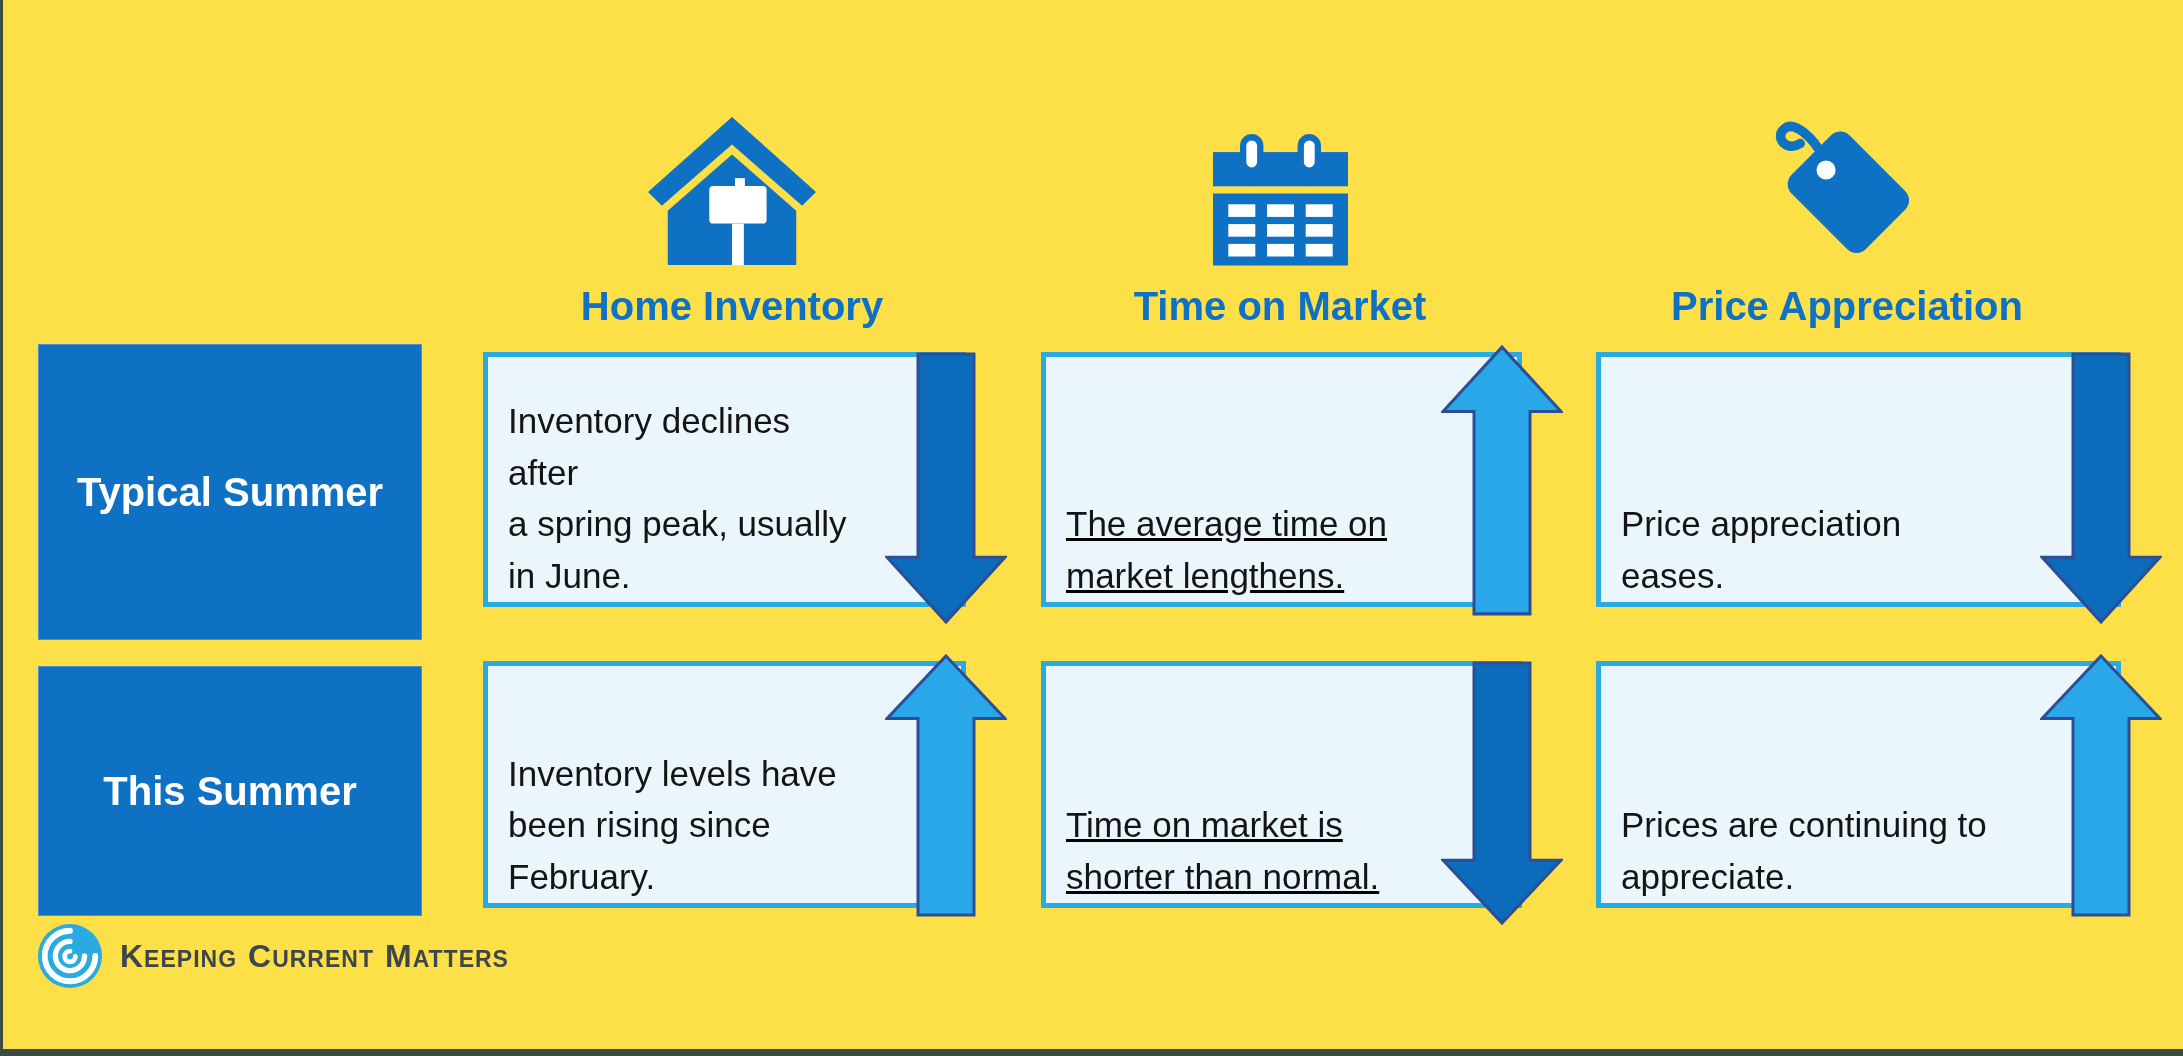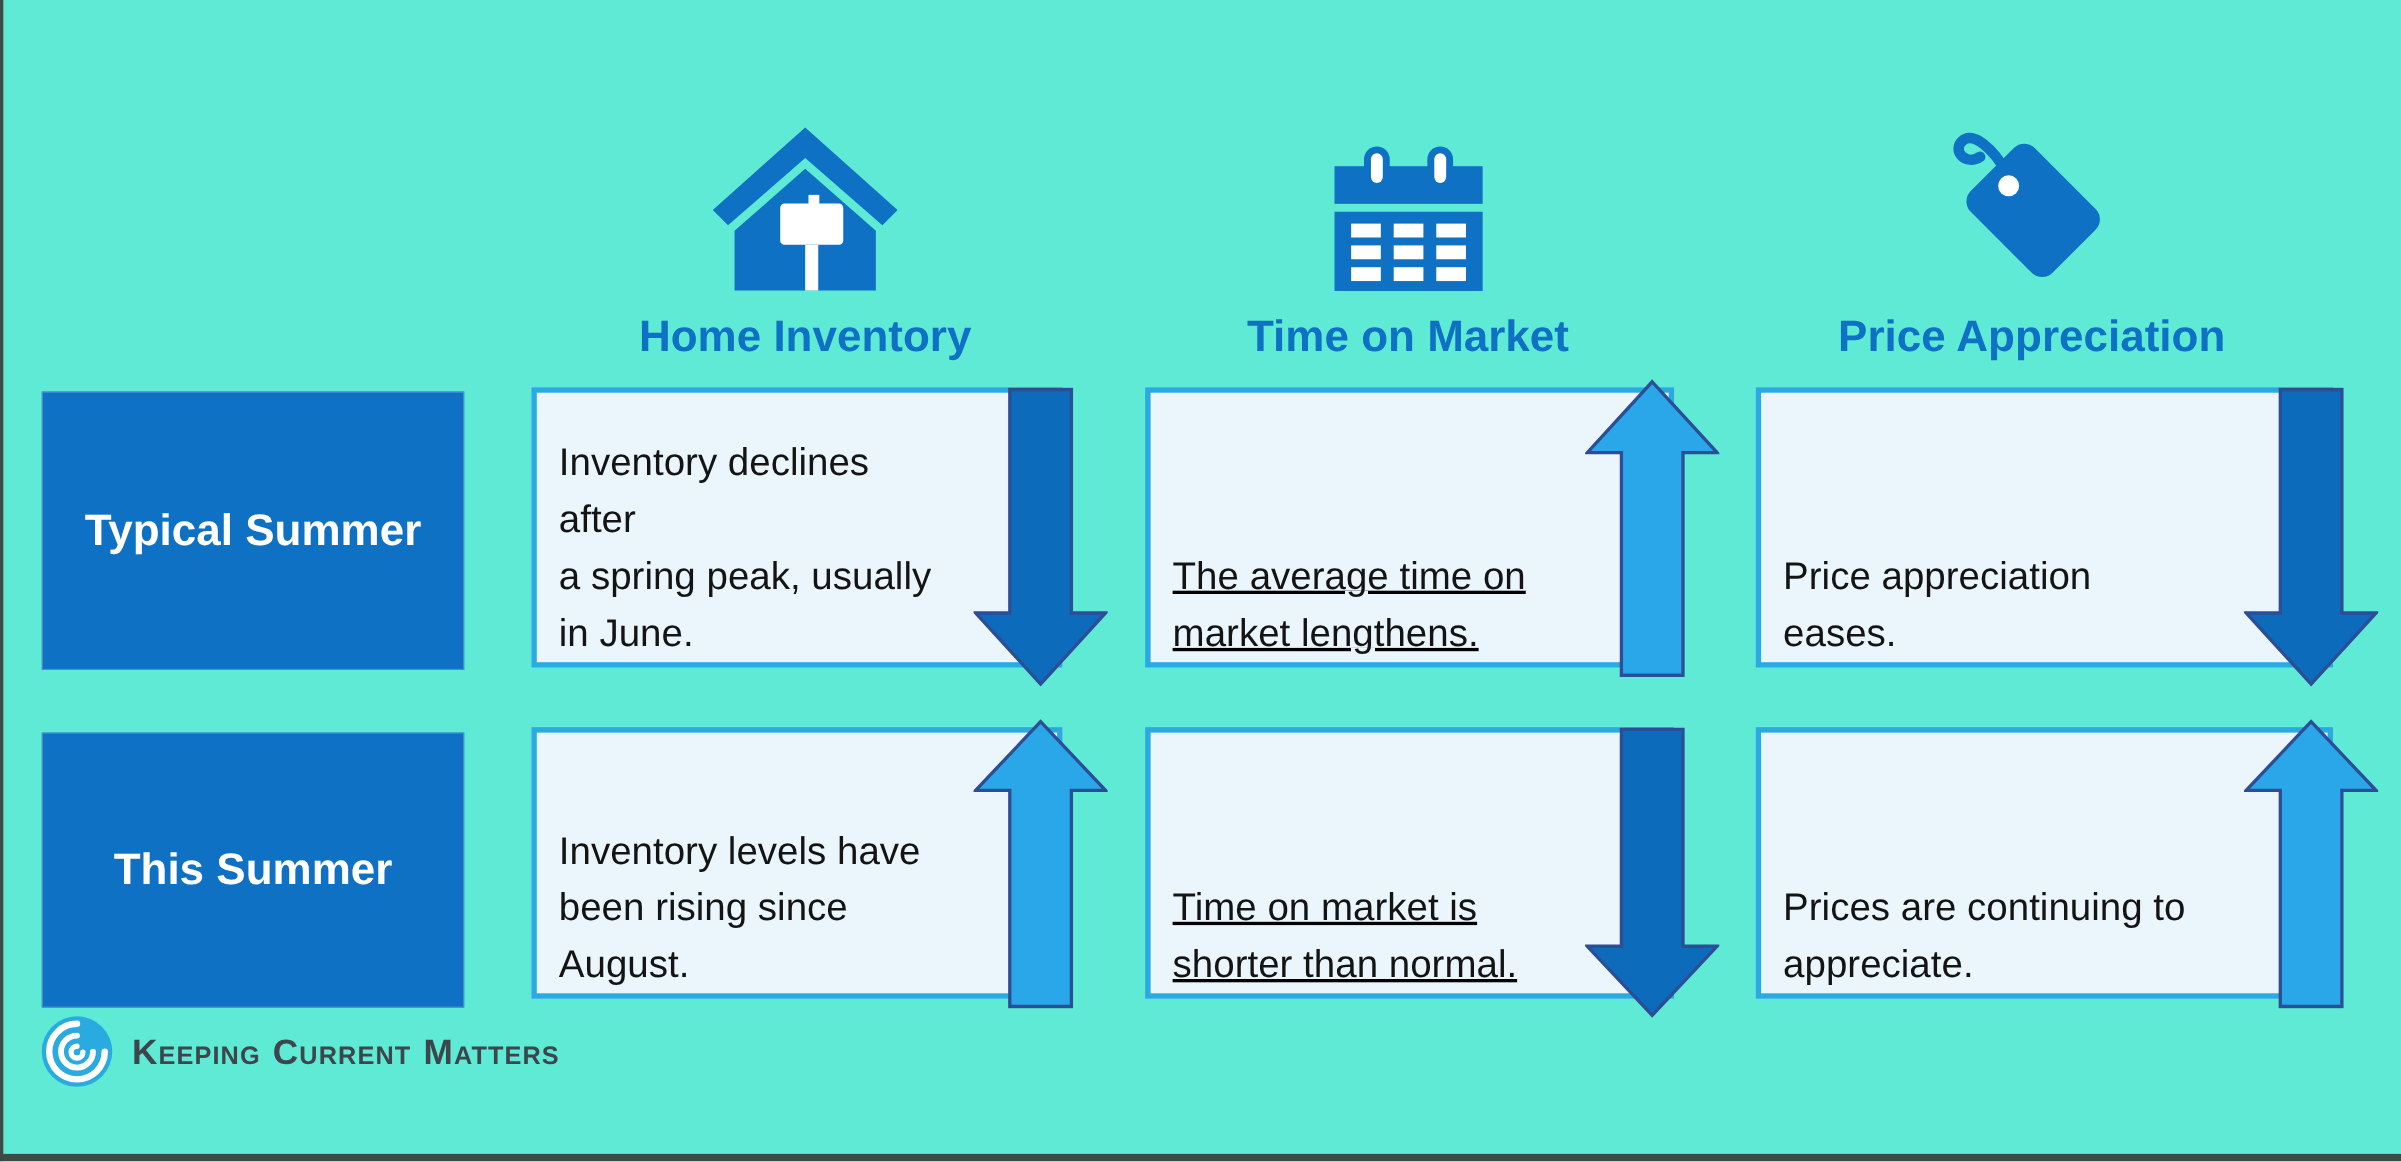--- a/index.html
+++ b/index.html
@@ -8,21 +8,21 @@
     --cell-bg:#EBF6FC;
     --down-arrow-fill:#0C6BBB;
     --up-arrow-fill:#29A7E8;
     --arrow-outline:#2C4E96;
     --text-dark:#141414;
     --logo-text:#3E464D;
     --edge-bar:#3C4B43;
   }
   html,body{margin:0;padding:0;background:#ffffff;}
   #canvas{
-    position:relative;width:2183px;height:1056px;background:#5eead4;
+    position:relative;width:2183px;height:1056px;background:#fde047;
     font-family:"Liberation Sans", sans-serif;overflow:hidden;
   }
   
   .edge-left{position:absolute;left:0;top:0;bottom:0;width:3px;background:var(--edge-bar);}
   .edge-bottom{position:absolute;left:0;right:0;bottom:0;height:7px;background:var(--edge-bar);}
 
   
   .col-header{position:absolute;top:108px;width:500px;text-align:center;}
   .col-header .icon-area{height:162px;display:flex;align-items:flex-end;justify-content:center;}
   .col-header .col-label{
@@ -32,21 +32,21 @@
   #col-header-2{left:1030px;}
   #col-header-3{left:1597px;}
 
   
   .row-label{
     position:absolute;left:38px;width:384px;background:var(--brand-blue);
     display:flex;align-items:center;justify-content:center;
     color:#ffffff;font-size:40px;font-weight:700;
     border:1px solid #4f8fcf;box-sizing:border-box;
   }
-  #row-label-1{top:356px;height:253px;justify-content:center;}
+  #row-label-1{top:344px;height:296px;justify-content:center;}
   #row-label-2{top:666px;height:250px;}
 
   
   .cell{
     position:absolute;background:var(--cell-bg);
     border:5px solid var(--cyan-border);box-sizing:border-box;
     display:flex;align-items:flex-end;
   }
   .r1{top:352px;height:255px;}
   .r2{top:661px;height:247px;}
@@ -164,21 +164,21 @@
     <div class="arrow trend-down">
         <svg viewBox="0 0 122 262" preserveAspectRatio="none">
           <polygon points="33,2 89,2 89,197 120,197 61,259 2,197 33,197" fill="#0C6BBB" stroke="#2C4E96" stroke-width="3" stroke-linejoin="miter"></polygon>
         </svg>
       </div>
   </div>
 
   <div class="cell r2 c1">
     <div class="cell-text">Inventory levels have
 been rising since
-August.</div>
+February.</div>
     <div class="arrow trend-up">
         <svg viewBox="0 0 122 262" preserveAspectRatio="none">
           <polygon points="61,3 120,65 89,65 89,260 33,260 33,65 2,65" fill="#29A7E8" stroke="#2C4E96" stroke-width="3" stroke-linejoin="miter"></polygon>
         </svg>
       </div>
   </div>
   <div class="cell r2 c2">
     <div class="cell-text">Time on market is
 shorter than normal.</div>
     <div class="arrow trend-down">

